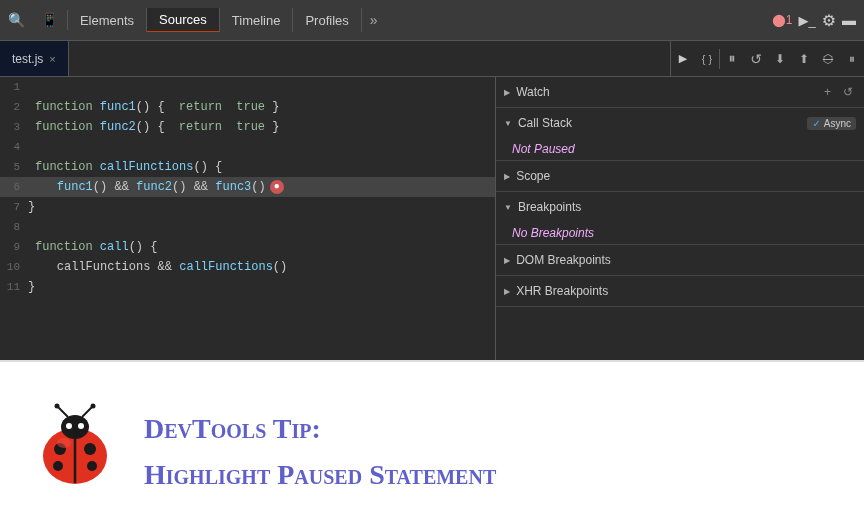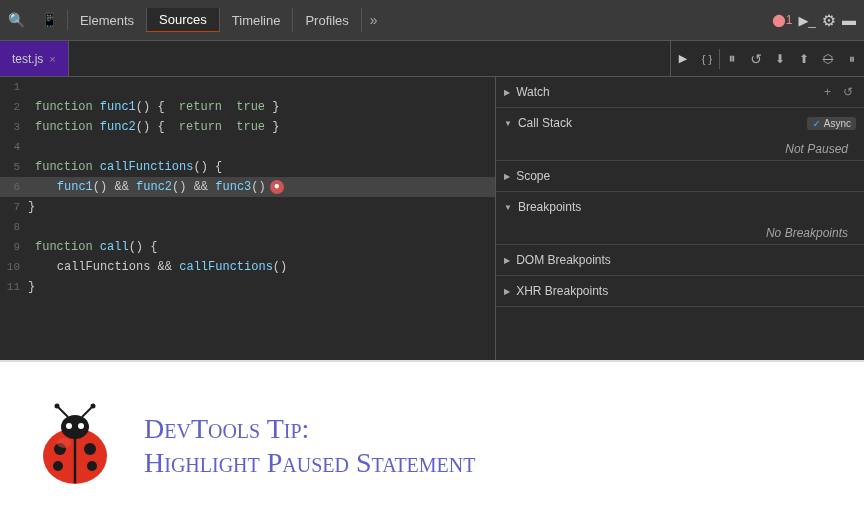--- a/index.html
+++ b/index.html
@@ -64,21 +64,21 @@
       font-size: 14px;
       width: 24px;
       height: 24px;
       display: flex;
       align-items: center;
       justify-content: center;
       cursor: pointer;
       border-radius: 3px;
     }
     .file-tab {
-      background: #4c1d95;
+      background: #0f172a;
       color: #ccc;
       font-size: 12px;
       padding: 0 12px;
       height: 100%;
       display: flex;
       align-items: center;
       gap: 6px;
       border-right: 1px solid #555;
       cursor: pointer;
     }
@@ -171,24 +171,24 @@
       margin-left: auto;
       color: #888;
       font-size: 12px;
       cursor: pointer;
       gap: 6px;
       display: flex;
     }
     .section-action span { padding: 0 3px; }
     .section-body {
       padding: 4px 16px;
-      color: #a3a3a3;
+      color: #f0abfc;
       font-size: 12px;
       font-style: italic;
-      text-align: right;
+      text-align: left;
     }
     .async-badge {
       background: #444;
       color: #ccc;
       font-size: 10px;
       padding: 1px 5px;
       border-radius: 3px;
       margin-left: auto;
       display: flex;
       align-items: center;
@@ -206,25 +206,26 @@
       padding: 20px 30px;
       gap: 24px;
     }
     .ladybug {
       width: 90px;
       height: 90px;
       flex-shrink: 0;
     }
     .tip-text h2 {
       font-size: 28px;
-      font-weight: normal;
+      font-weight: bold;
       color: #6060cc;
       line-height: 1.2;
       font-family: Georgia, serif;
       text-transform: capitalize;
+      margin-top: 12px;
     }
     .tip-text h2 .small-caps {
       font-variant: small-caps;
     }
   </style>
 </head>
 <body>
 
 <div class="devtools-toolbar">
   <span class="toolbar-icon">🔍</span>

